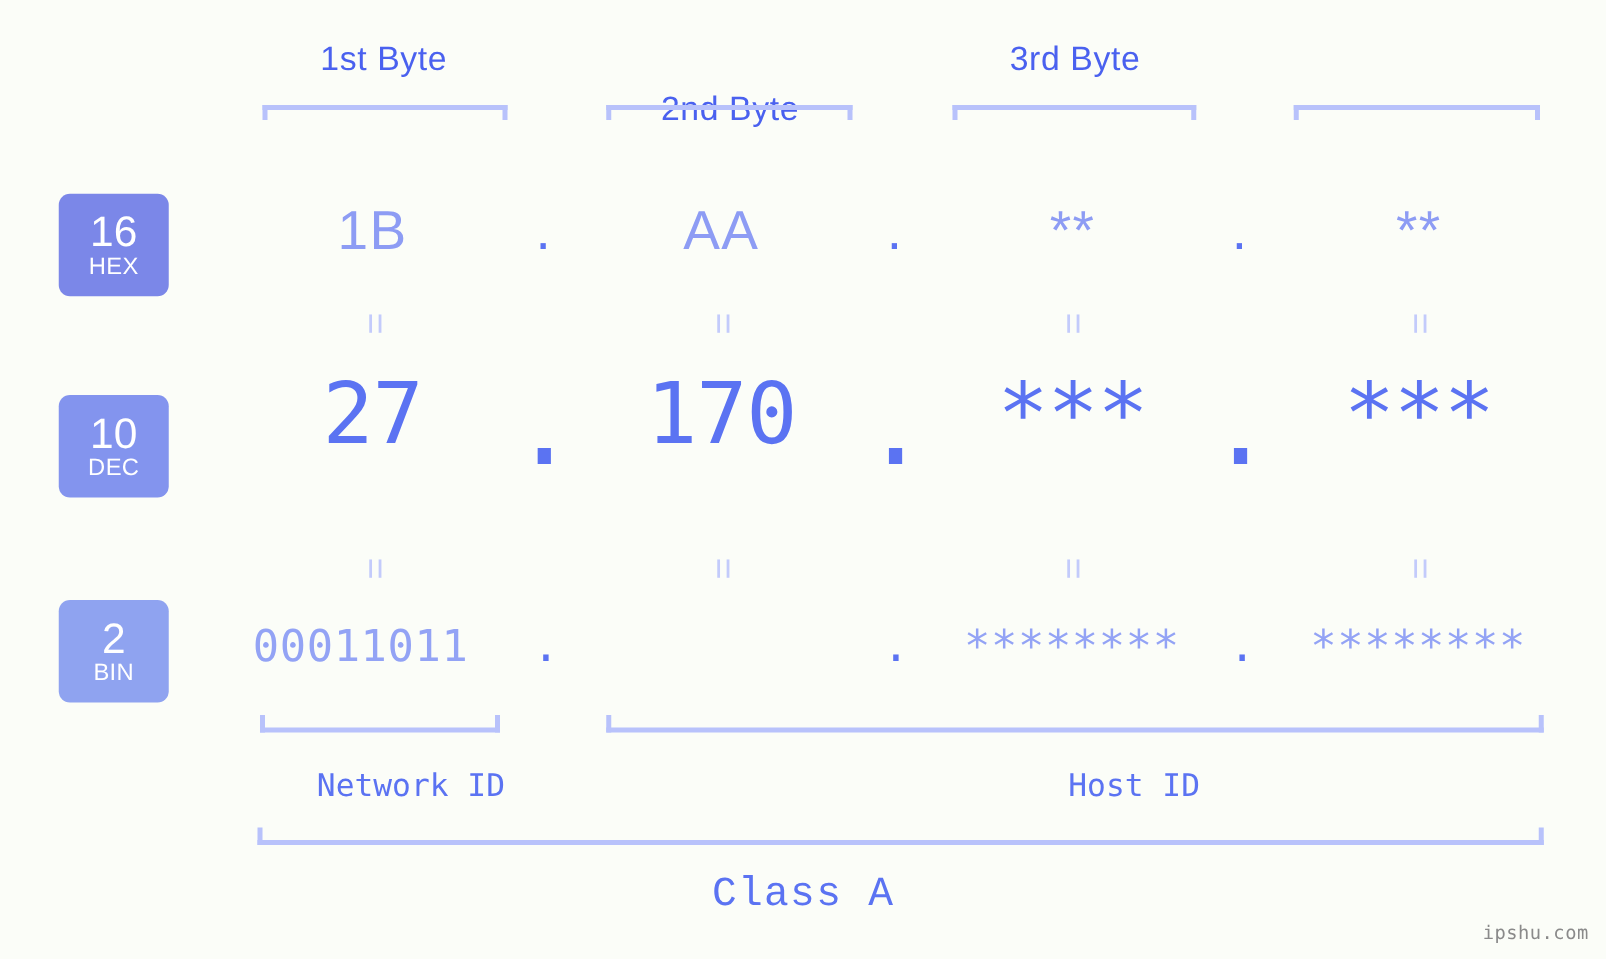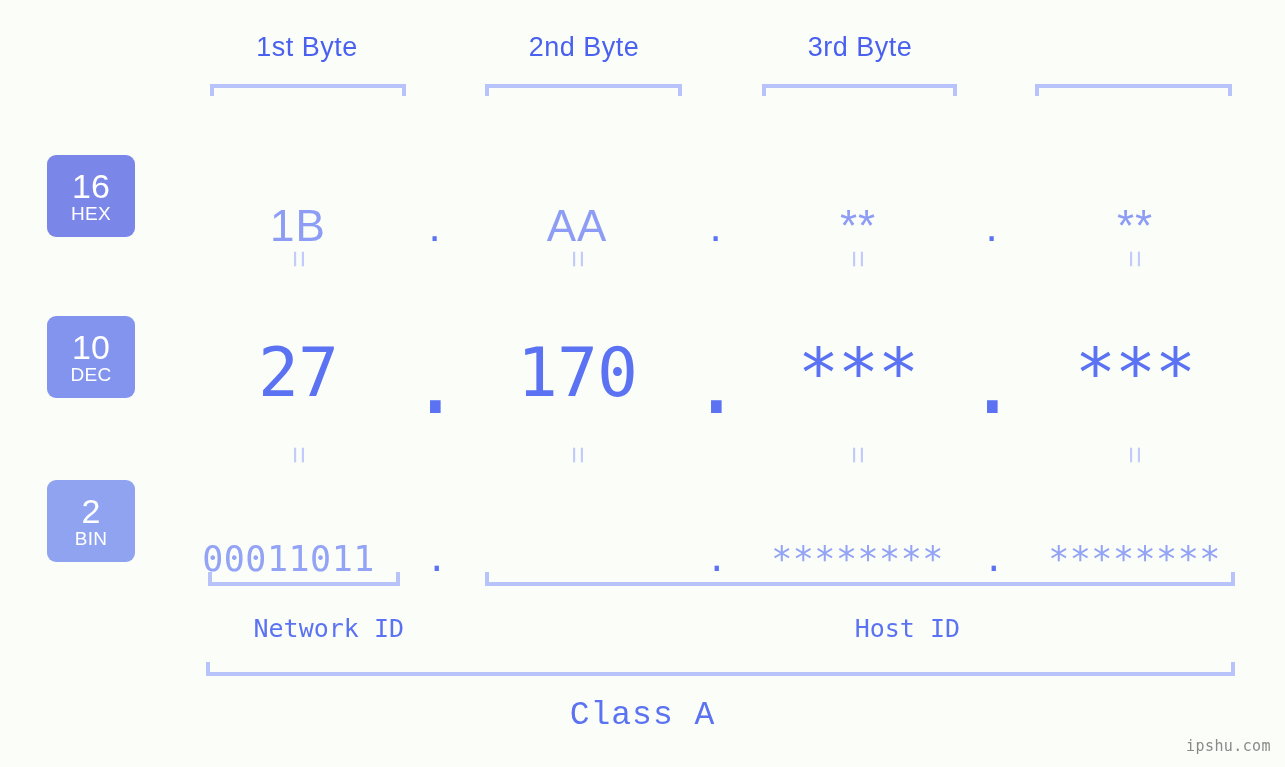--- a/index.html
+++ b/index.html
@@ -74,21 +74,21 @@
     font-family: "Liberation Sans", sans-serif;
     margin-bottom: 1px;
   }
   .badge .lbl {
     font-size: 19px;
     font-family: "Liberation Sans", sans-serif;
     letter-spacing: 0.3px;
   }
 
   
-  .row { position: absolute; left: 0; width: 1070px; margin-top: 41px; }
+  .row { position: absolute; left: 0; width: 1070px; }
 
   .cell {
     position: absolute;
     text-align: center;
     white-space: nowrap;
   }
 
   .hex-row .cell {
     font-family: "Liberation Sans", sans-serif;
     font-size: 44px;
@@ -167,21 +167,21 @@
     color: #8a8a8a;
     letter-spacing: 0.4px;
   }
 </style>
 </head>
 <body style="background-color: rgb(251, 253, 248);">
 
 <div id="stage">
 
   <div class="byte-header" style="left:207px;">1st Byte</div>
-  <div class="byte-header" style="left:484px;">2nd Byte</div>
+  <div class="byte-header" style="left:484px;margin-top:40px;">2nd Byte</div>
   <div class="byte-header" style="left:760px;">3rd Byte</div>
 
   <div class="bracket-top" style="left:210px;  top:84px; width:196px;"></div>
   <div class="bracket-top" style="left:485px;  top:84px; width:197px;"></div>
   <div class="bracket-top" style="left:762px;  top:84px; width:195px;"></div>
   <div class="bracket-top" style="left:1035px; top:84px; width:197px;"></div>
 
   <div class="badge" style="top: 155px; background-color: rgb(123, 135, 232);">
     <span class="num">16</span>
     <span class="lbl">HEX</span>

